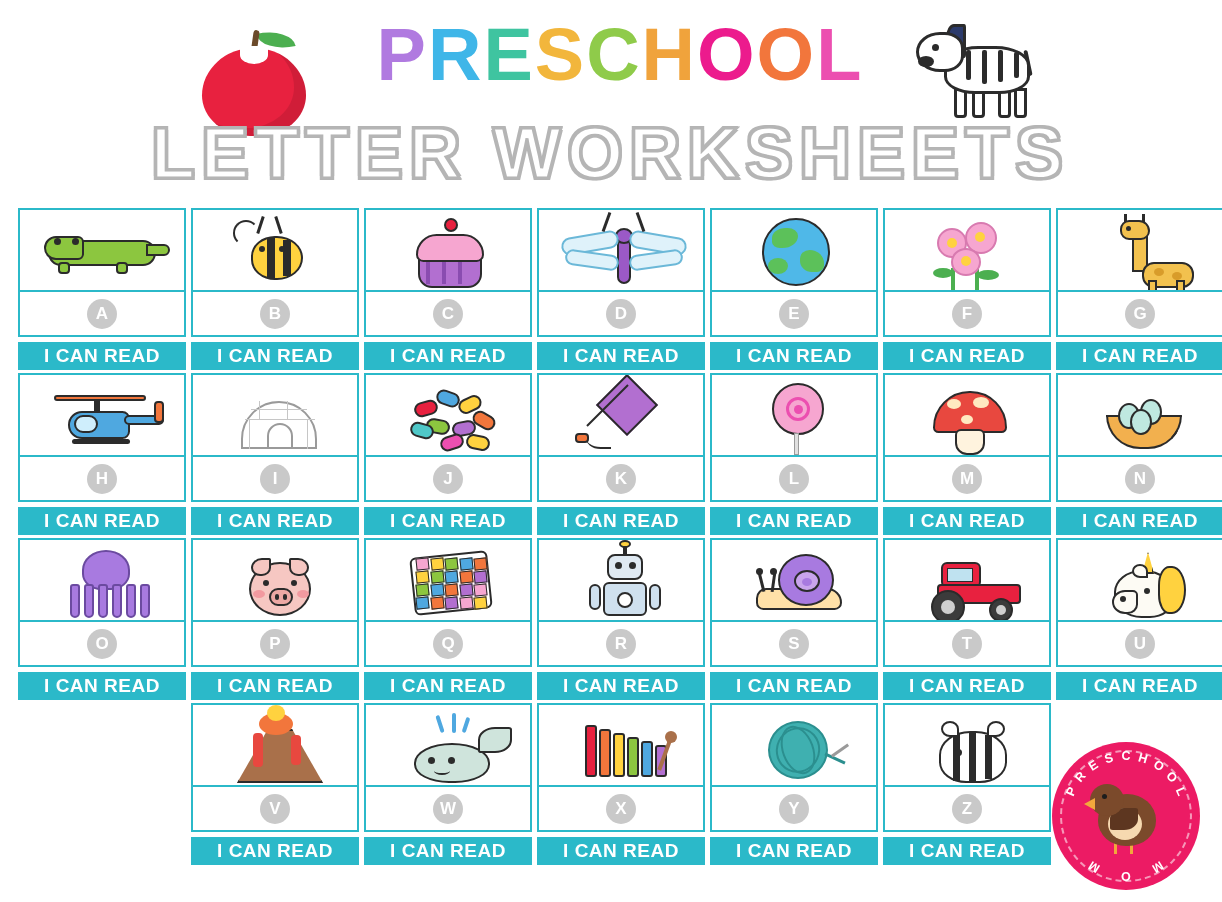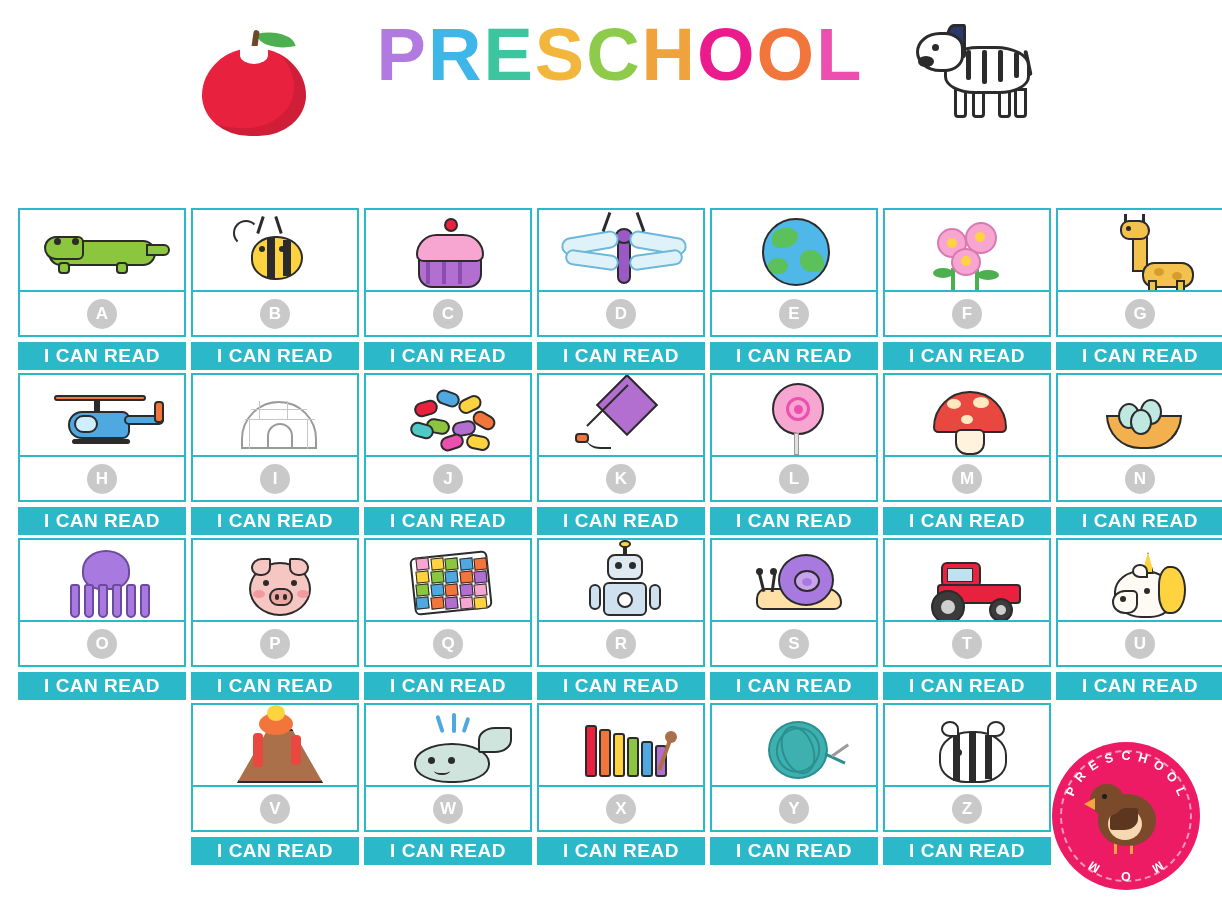--- a/index.html
+++ b/index.html
@@ -262,20 +262,21 @@
 
     <div class="apple">
       <div class="apple-leaf"></div>
       <div class="apple-stem"></div>
       <div class="apple-body"></div>
       <div class="apple-notch"></div>
     </div>
 
     <div class="title-main" id="title-main"><span style="color: rgb(176, 122, 224);">P</span><span style="color: rgb(63, 182, 232);">R</span><span style="color: rgb(63, 196, 160);">E</span><span style="color: rgb(242, 182, 60);">S</span><span style="color: rgb(143, 203, 74);">C</span><span style="color: rgb(240, 163, 60);">H</span><span style="color: rgb(236, 27, 141);">O</span><span style="color: rgb(242, 118, 60);">O</span><span style="color: rgb(236, 79, 176);">L</span></div>
 
+    <div class="title-sub">LETTER WORKSHEETS</div>
 
     <div class="zebra">
       <div class="zebra-tail"></div>
       <div class="zebra-leg" style="left:44px;"></div>
       <div class="zebra-leg" style="left:62px;"></div>
       <div class="zebra-leg" style="left:88px;"></div>
       <div class="zebra-leg" style="left:104px;"></div>
       <div class="zebra-body"></div>
       <div class="zebra-stripe" style="left:56px; top:40px; width:5px; height:30px;"></div>
       <div class="zebra-stripe" style="left:72px; top:40px; width:5px; height:34px;"></div>

